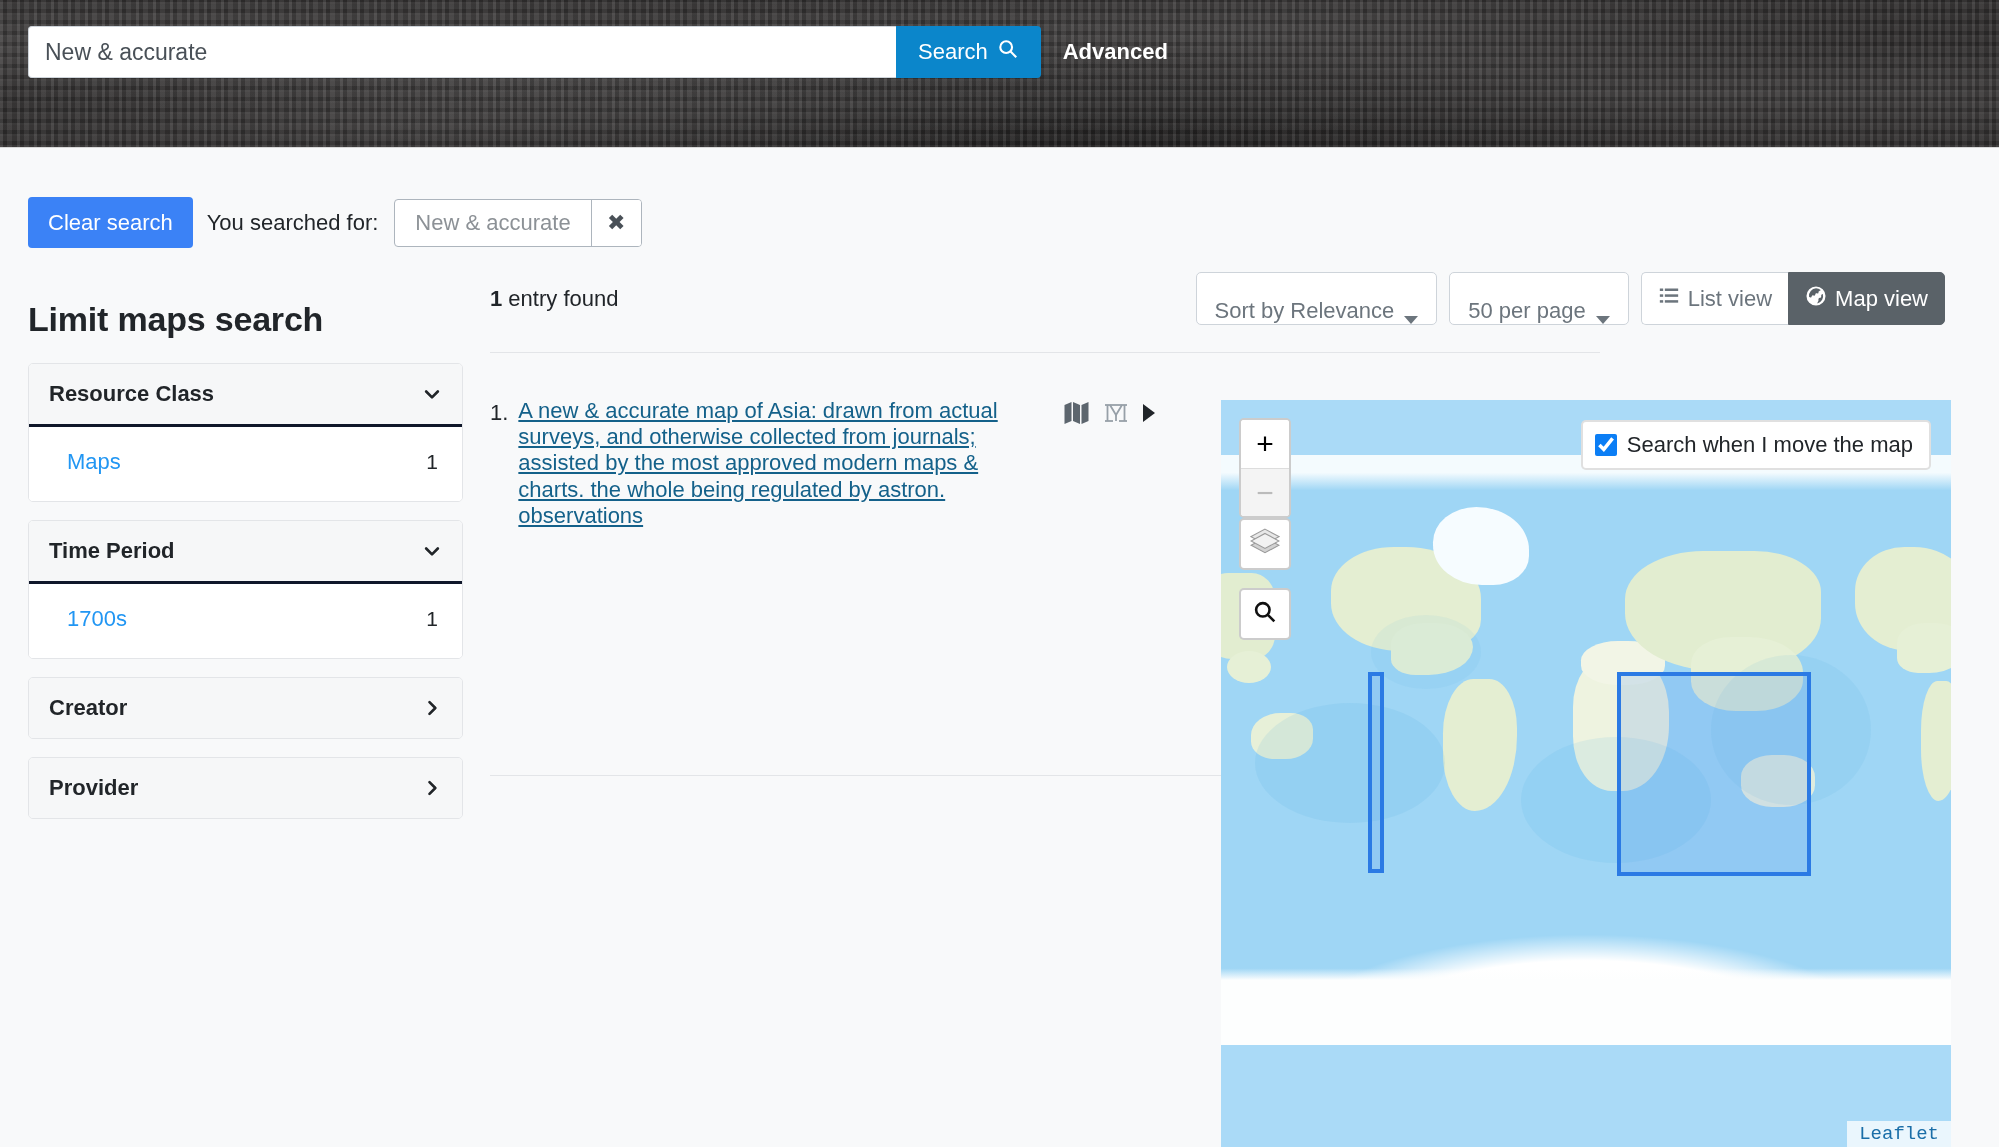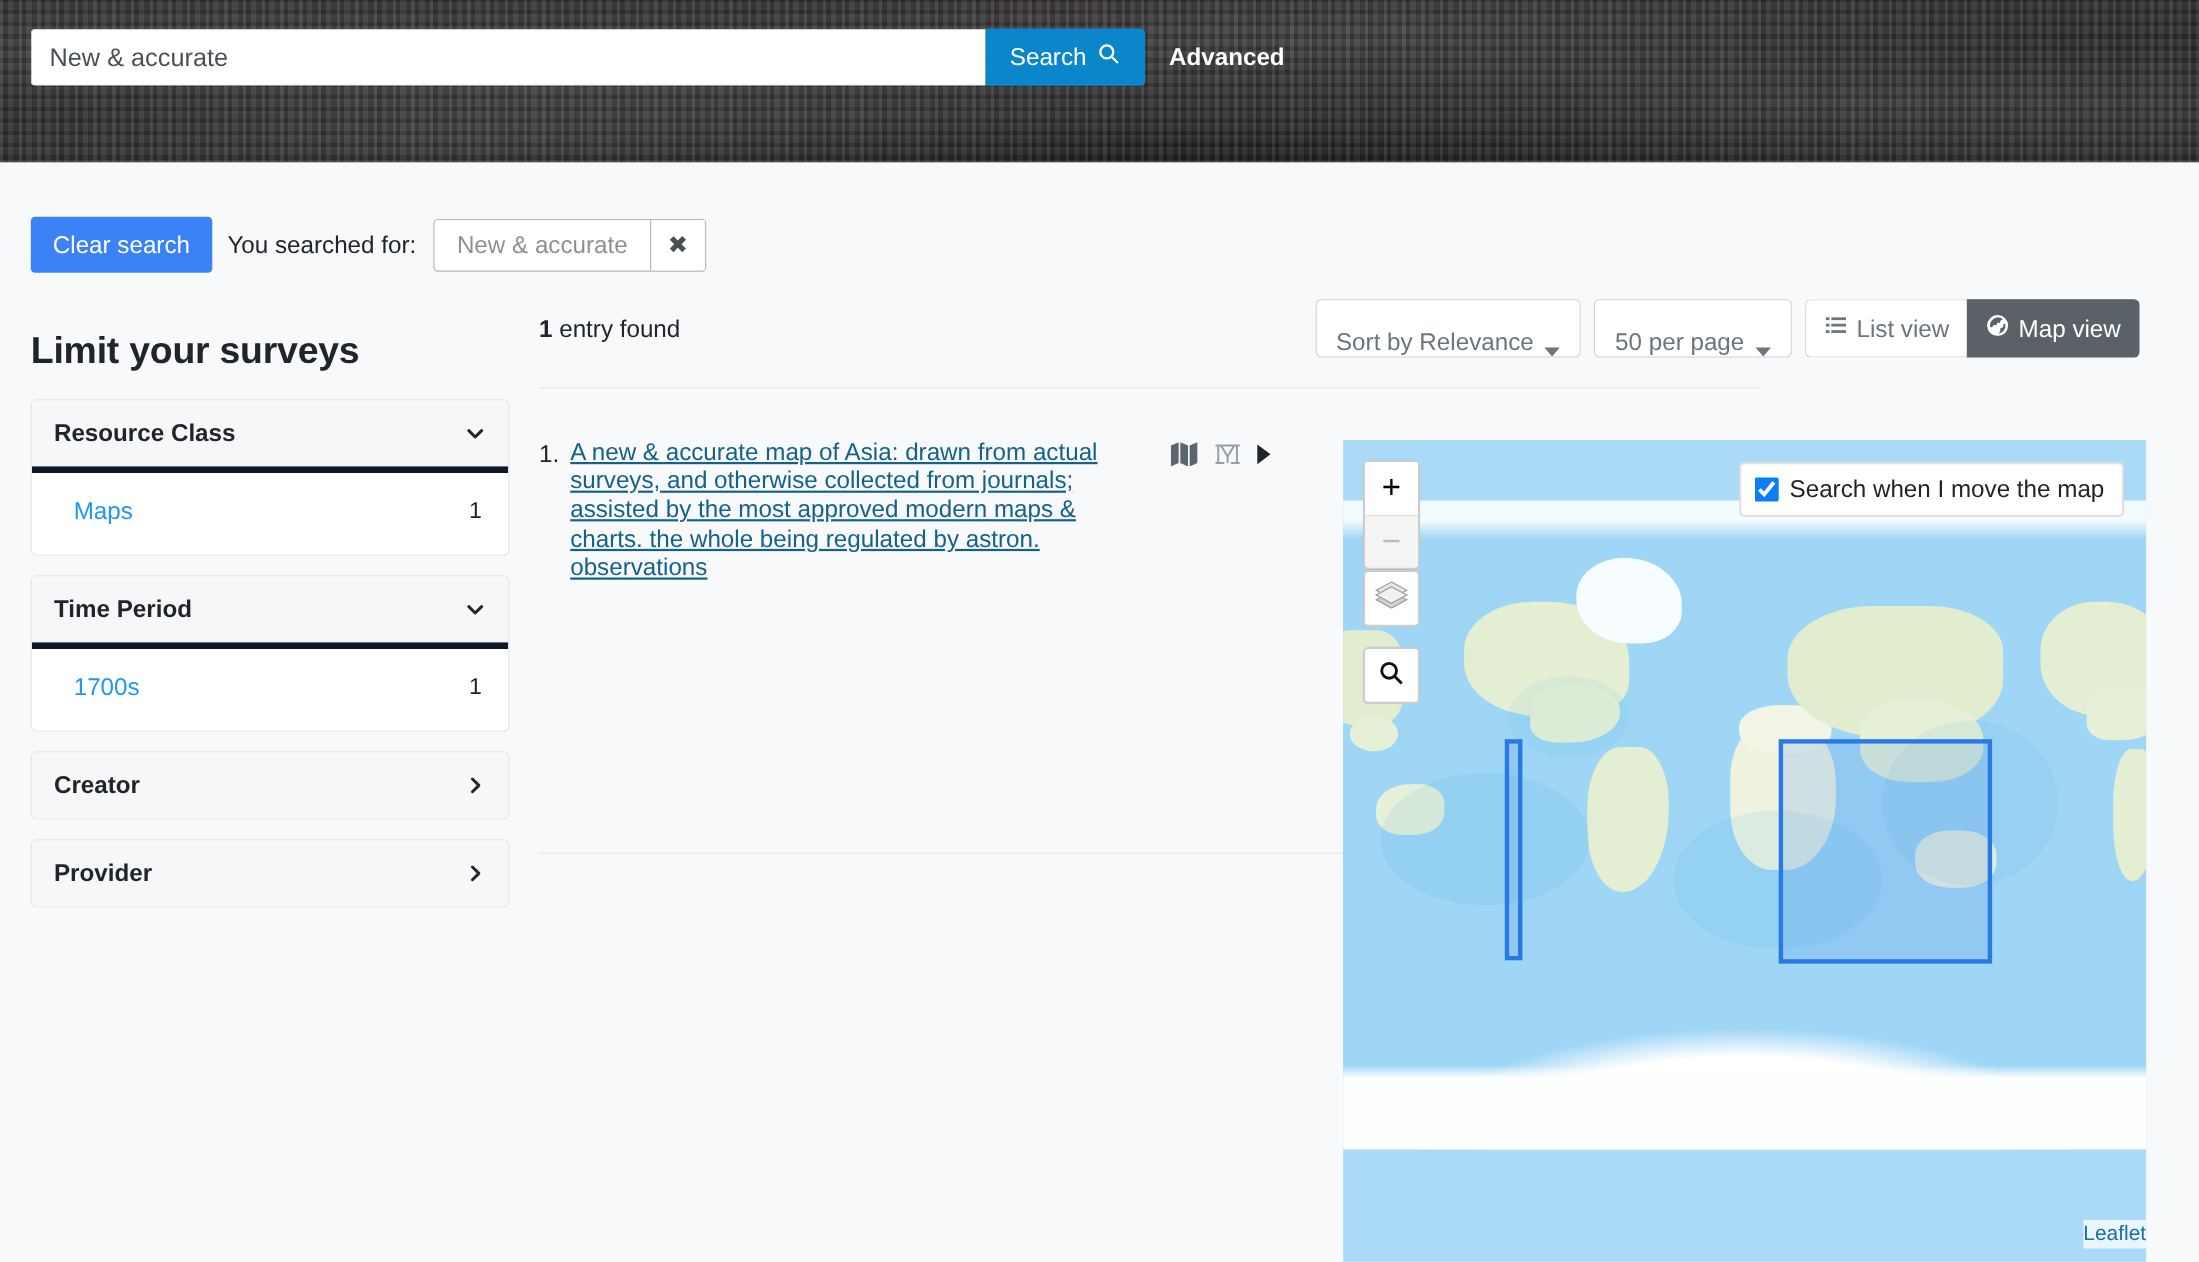--- a/index.html
+++ b/index.html
@@ -146,21 +146,21 @@
     margin-bottom: 18px;
     overflow: hidden;
   }
   .facet-head {
     background: #f6f7f8;
     padding: 17px 20px;
     display: flex;
     align-items: center;
     justify-content: space-between;
     cursor: pointer;
-    border-bottom: 6px solid #0f172a;
+    border-bottom: 3px solid #0f172a;
   }
   .facet.collapsed .facet-head { border-bottom: none; }
   .facet-title { font-size: 22px; font-weight: bold; color: #212529; }
   .chev { width: 20px; height: 20px; color: #212529; display: block; }
   .facet-body { padding: 22px 20px 26px 20px; background: #fff; }
   .facet-item {
     display: flex; align-items: center; justify-content: space-between;
     padding: 0 4px 0 18px;
   }
   .facet-link {
@@ -363,27 +363,27 @@
   .move-search-label { font-size: 22px; color: #212529; white-space: nowrap; }
 
   .bbox {
     position: absolute;
     border: 4px solid #2b7ae4;
     background: rgba(90,150,235,.20);
     z-index: 12;
   }
   .leaflet-attr {
     position: absolute;
-    right: 0; bottom: 12px;
+    right: 0; bottom: 0;
     background: rgba(255,255,255,.75);
-    padding: 2px 0;
+    padding: 2px 12px;
     font-size: 19px;
     color: #1a6ea8;
     z-index: 25;
-    font-family: Liberation Sans, sans-serif;
+    font-family: Liberation Mono, monospace;
   }
   .leaflet-attr a { color: #1a6ea8; text-decoration: none; cursor: pointer; }
 </style>
 </head>
 <body>
 
 <div class="masthead">
   <div class="masthead-texture"></div>
 
   <div class="searchbar">
@@ -406,21 +406,21 @@
   <span class="ctx-label">You searched for:</span>
   <div class="constraint">
     <span class="constraint-value">New &amp; accurate</span>
     <button class="constraint-remove">
       <span>✖</span>
     </button>
   </div>
 </div>
 
 <div class="sidebar">
-  <h2 class="limit-title">Limit your surveys</h2>
+  <h2 class="limit-title">Limit maps search</h2>
 
   <div class="facet">
     <div class="facet-head">
       <span class="facet-title">Resource Class</span>
       <span class="chev">
         <svg width="20" height="20" viewBox="0 0 24 24" fill="none" stroke="#212529" stroke-width="3.2" stroke-linecap="round" stroke-linejoin="round">
             <polyline points="5,9 12,16 19,9"></polyline>
           </svg>
       </span>
     </div>

